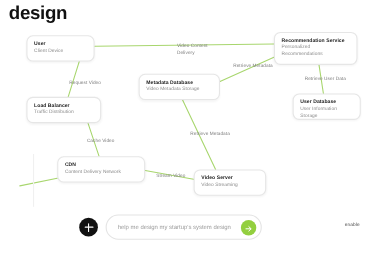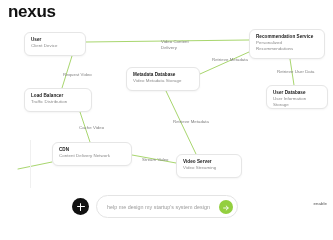--- a/index.html
+++ b/index.html
@@ -195,21 +195,21 @@
     color: #4a4a4a;
     letter-spacing: 0.1px;
     cursor: pointer;
   }
 </style>
 </head>
 <body>
 
 <div id="app">
 
-  <div class="brand">nexus</div>
+  <div class="brand">design</div>
 
   <div class="canvas">
 
     <svg class="edges" viewBox="0 0 333 168" preserveAspectRatio="none">
       <g stroke="#a8d66e" stroke-width="1" fill="none" stroke-linecap="round">
 
         <path d="M72,34 L62,66"></path>
 
         <path d="M80,90 L90,120"></path>
 

